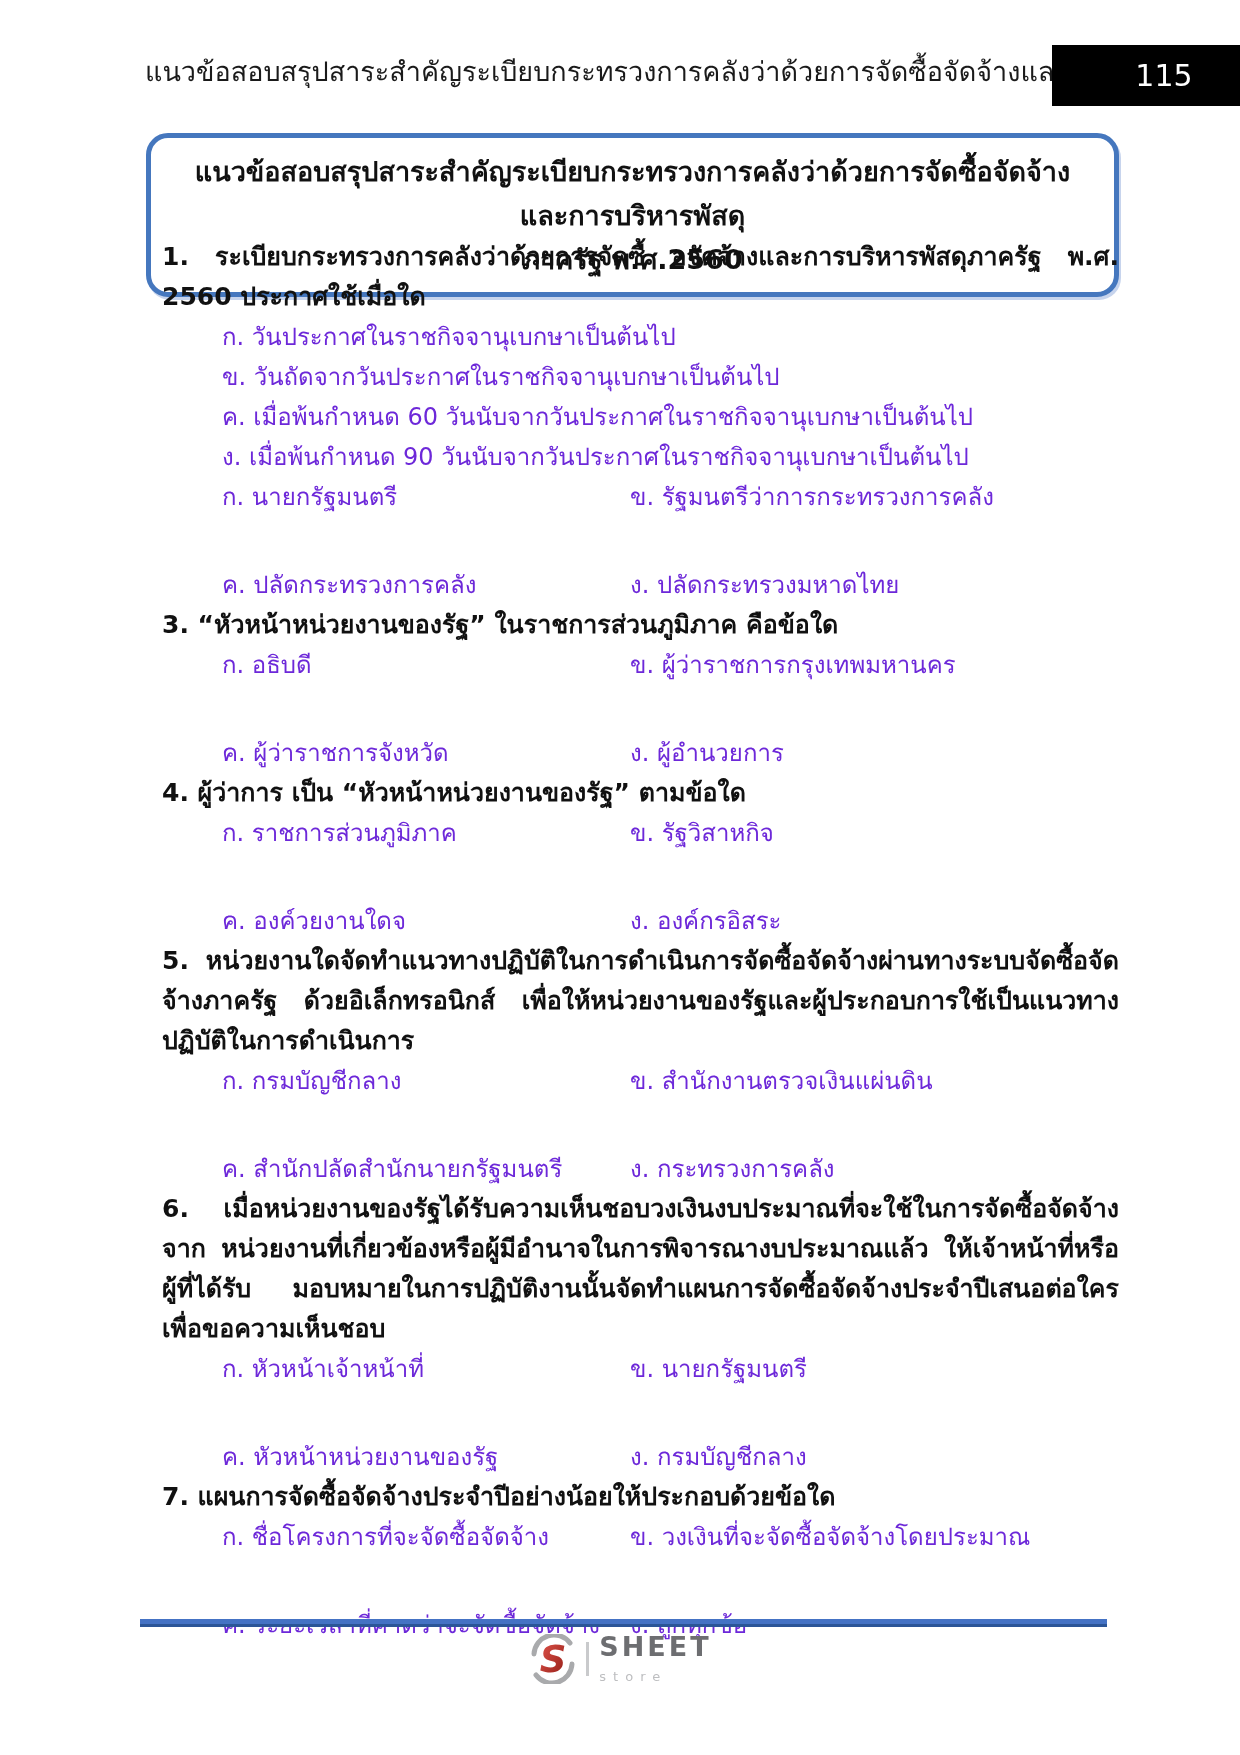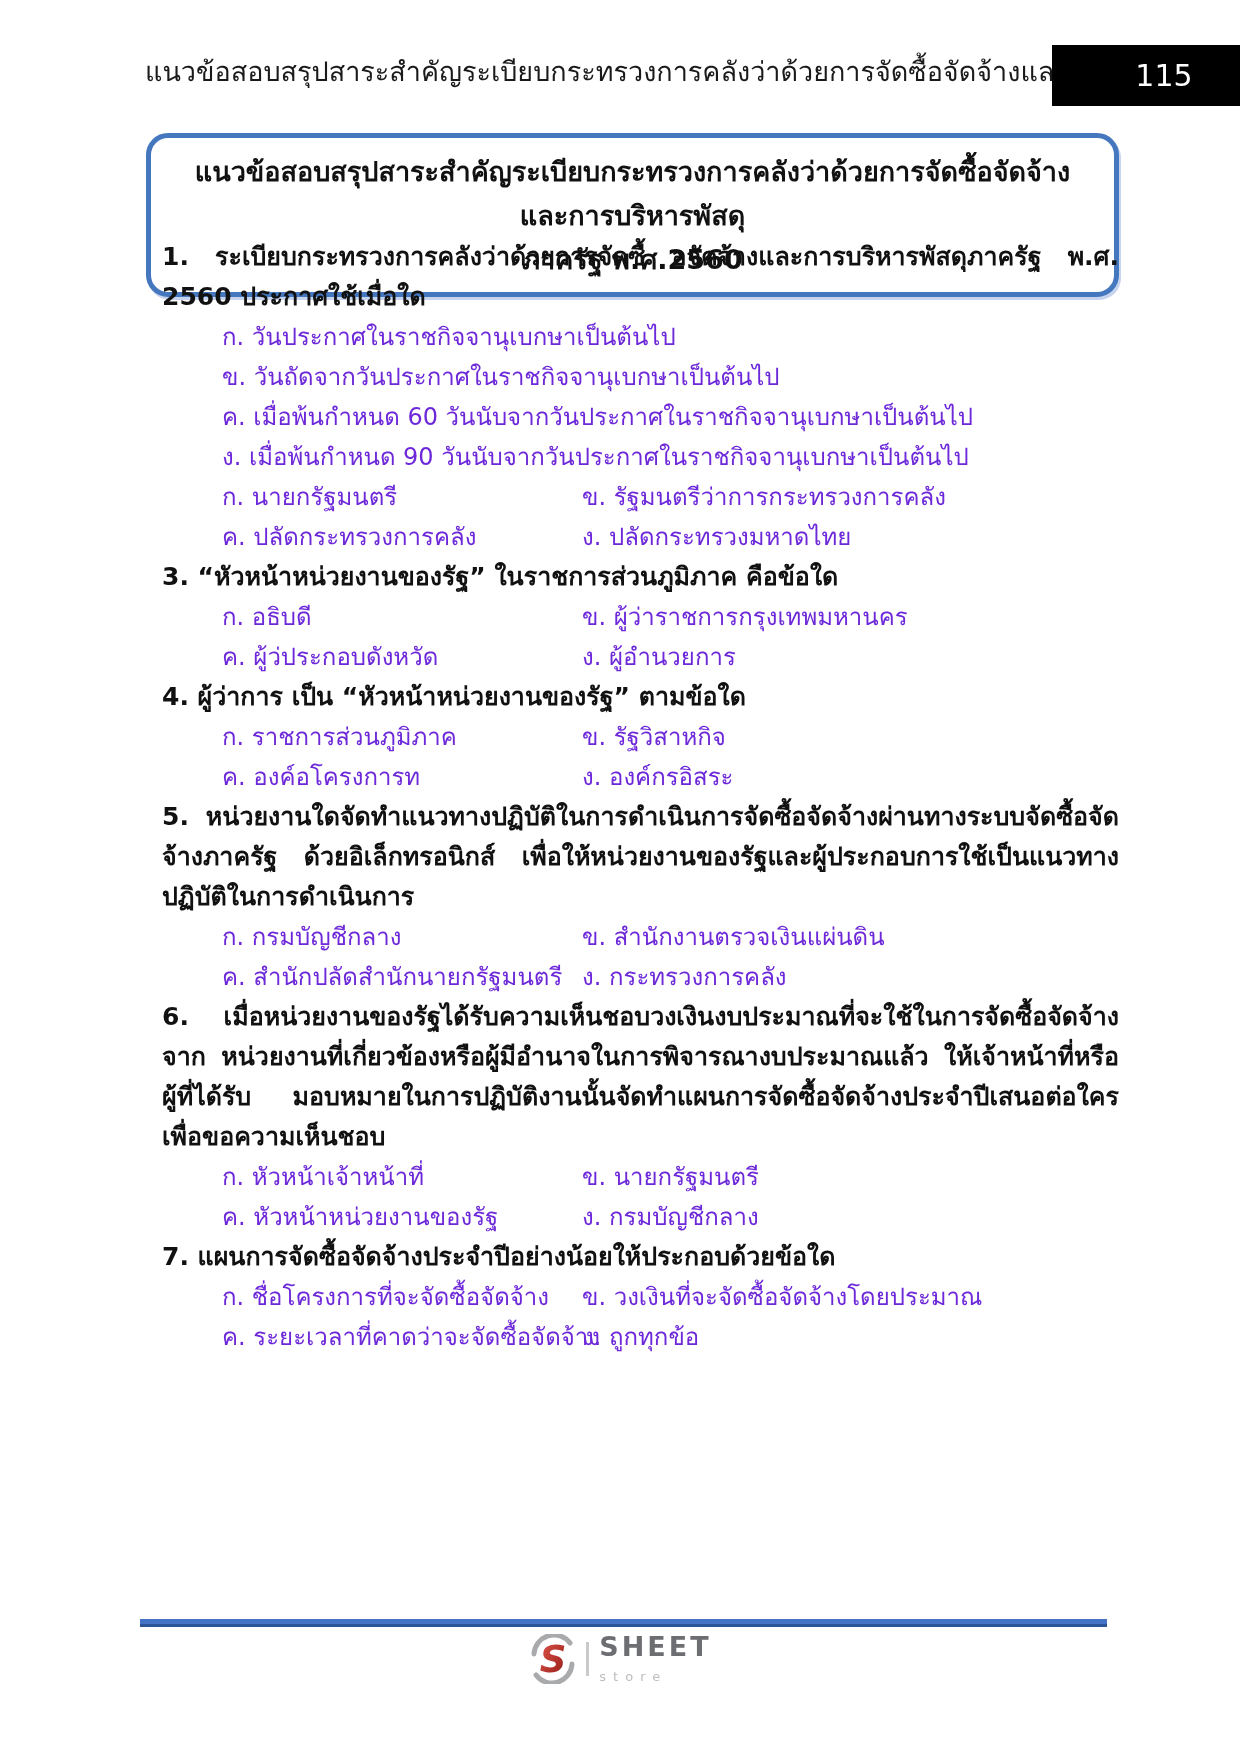--- a/index.html
+++ b/index.html
@@ -80,20 +80,21 @@
   .opt {
     font-size: 24px;
     font-weight: 400;
     line-height: 40px;
     color: #6d28d9;
     white-space: nowrap;
   }
   .options.grid {
     display: grid;
     grid-template-columns: 360px auto;
+    gap: 48px;
   }
 
   
   .footer-line {
     position: absolute;
     top: 1619px;
     left: 140px;
     width: 967px;
     height: 8px;
     background: #4472C4;
@@ -165,31 +166,31 @@
         <div class="opt">ค. ปลัดกระทรวงการคลัง</div>
         <div class="opt">ง. ปลัดกระทรวงมหาดไทย</div>
       </div>
     </div>
 
     <div class="question">
       <div class="stem">3. “หัวหน้าหน่วยงานของรัฐ” ในราชการส่วนภูมิภาค คือข้อใด</div>
       <div class="options grid">
         <div class="opt">ก. อธิบดี</div>
         <div class="opt">ข. ผู้ว่าราชการกรุงเทพมหานคร</div>
-        <div class="opt">ค. ผู้ว่ประกอบดังหวัด</div>
+        <div class="opt">ค. ผู้ว่าราชการจังหวัด</div>
         <div class="opt">ง. ผู้อำนวยการ</div>
       </div>
     </div>
 
     <div class="question">
       <div class="stem">4. ผู้ว่าการ เป็น “หัวหน้าหน่วยงานของรัฐ” ตามข้อใด</div>
       <div class="options grid">
         <div class="opt">ก. ราชการส่วนภูมิภาค</div>
         <div class="opt">ข. รัฐวิสาหกิจ</div>
-        <div class="opt">ค. องค์อโครงการท</div>
+        <div class="opt">ค. องค์วยงานใดจ</div>
         <div class="opt">ง. องค์กรอิสระ</div>
       </div>
     </div>
 
     <div class="question">
       <div class="stem">5. หน่วยงานใดจัดทำแนวทางปฏิบัติในการดำเนินการจัดซื้อจัดจ้างผ่านทางระบบจัดซื้อจัดจ้างภาครัฐ ด้วยอิเล็กทรอนิกส์ เพื่อให้หน่วยงานของรัฐและผู้ประกอบการใช้เป็นแนวทางปฏิบัติในการดำเนินการ</div>
       <div class="options grid">
         <div class="opt">ก. กรมบัญชีกลาง</div>
         <div class="opt">ข. สำนักงานตรวจเงินแผ่นดิน</div>
         <div class="opt">ค. สำนักปลัดสำนักนายกรัฐมนตรี</div>

